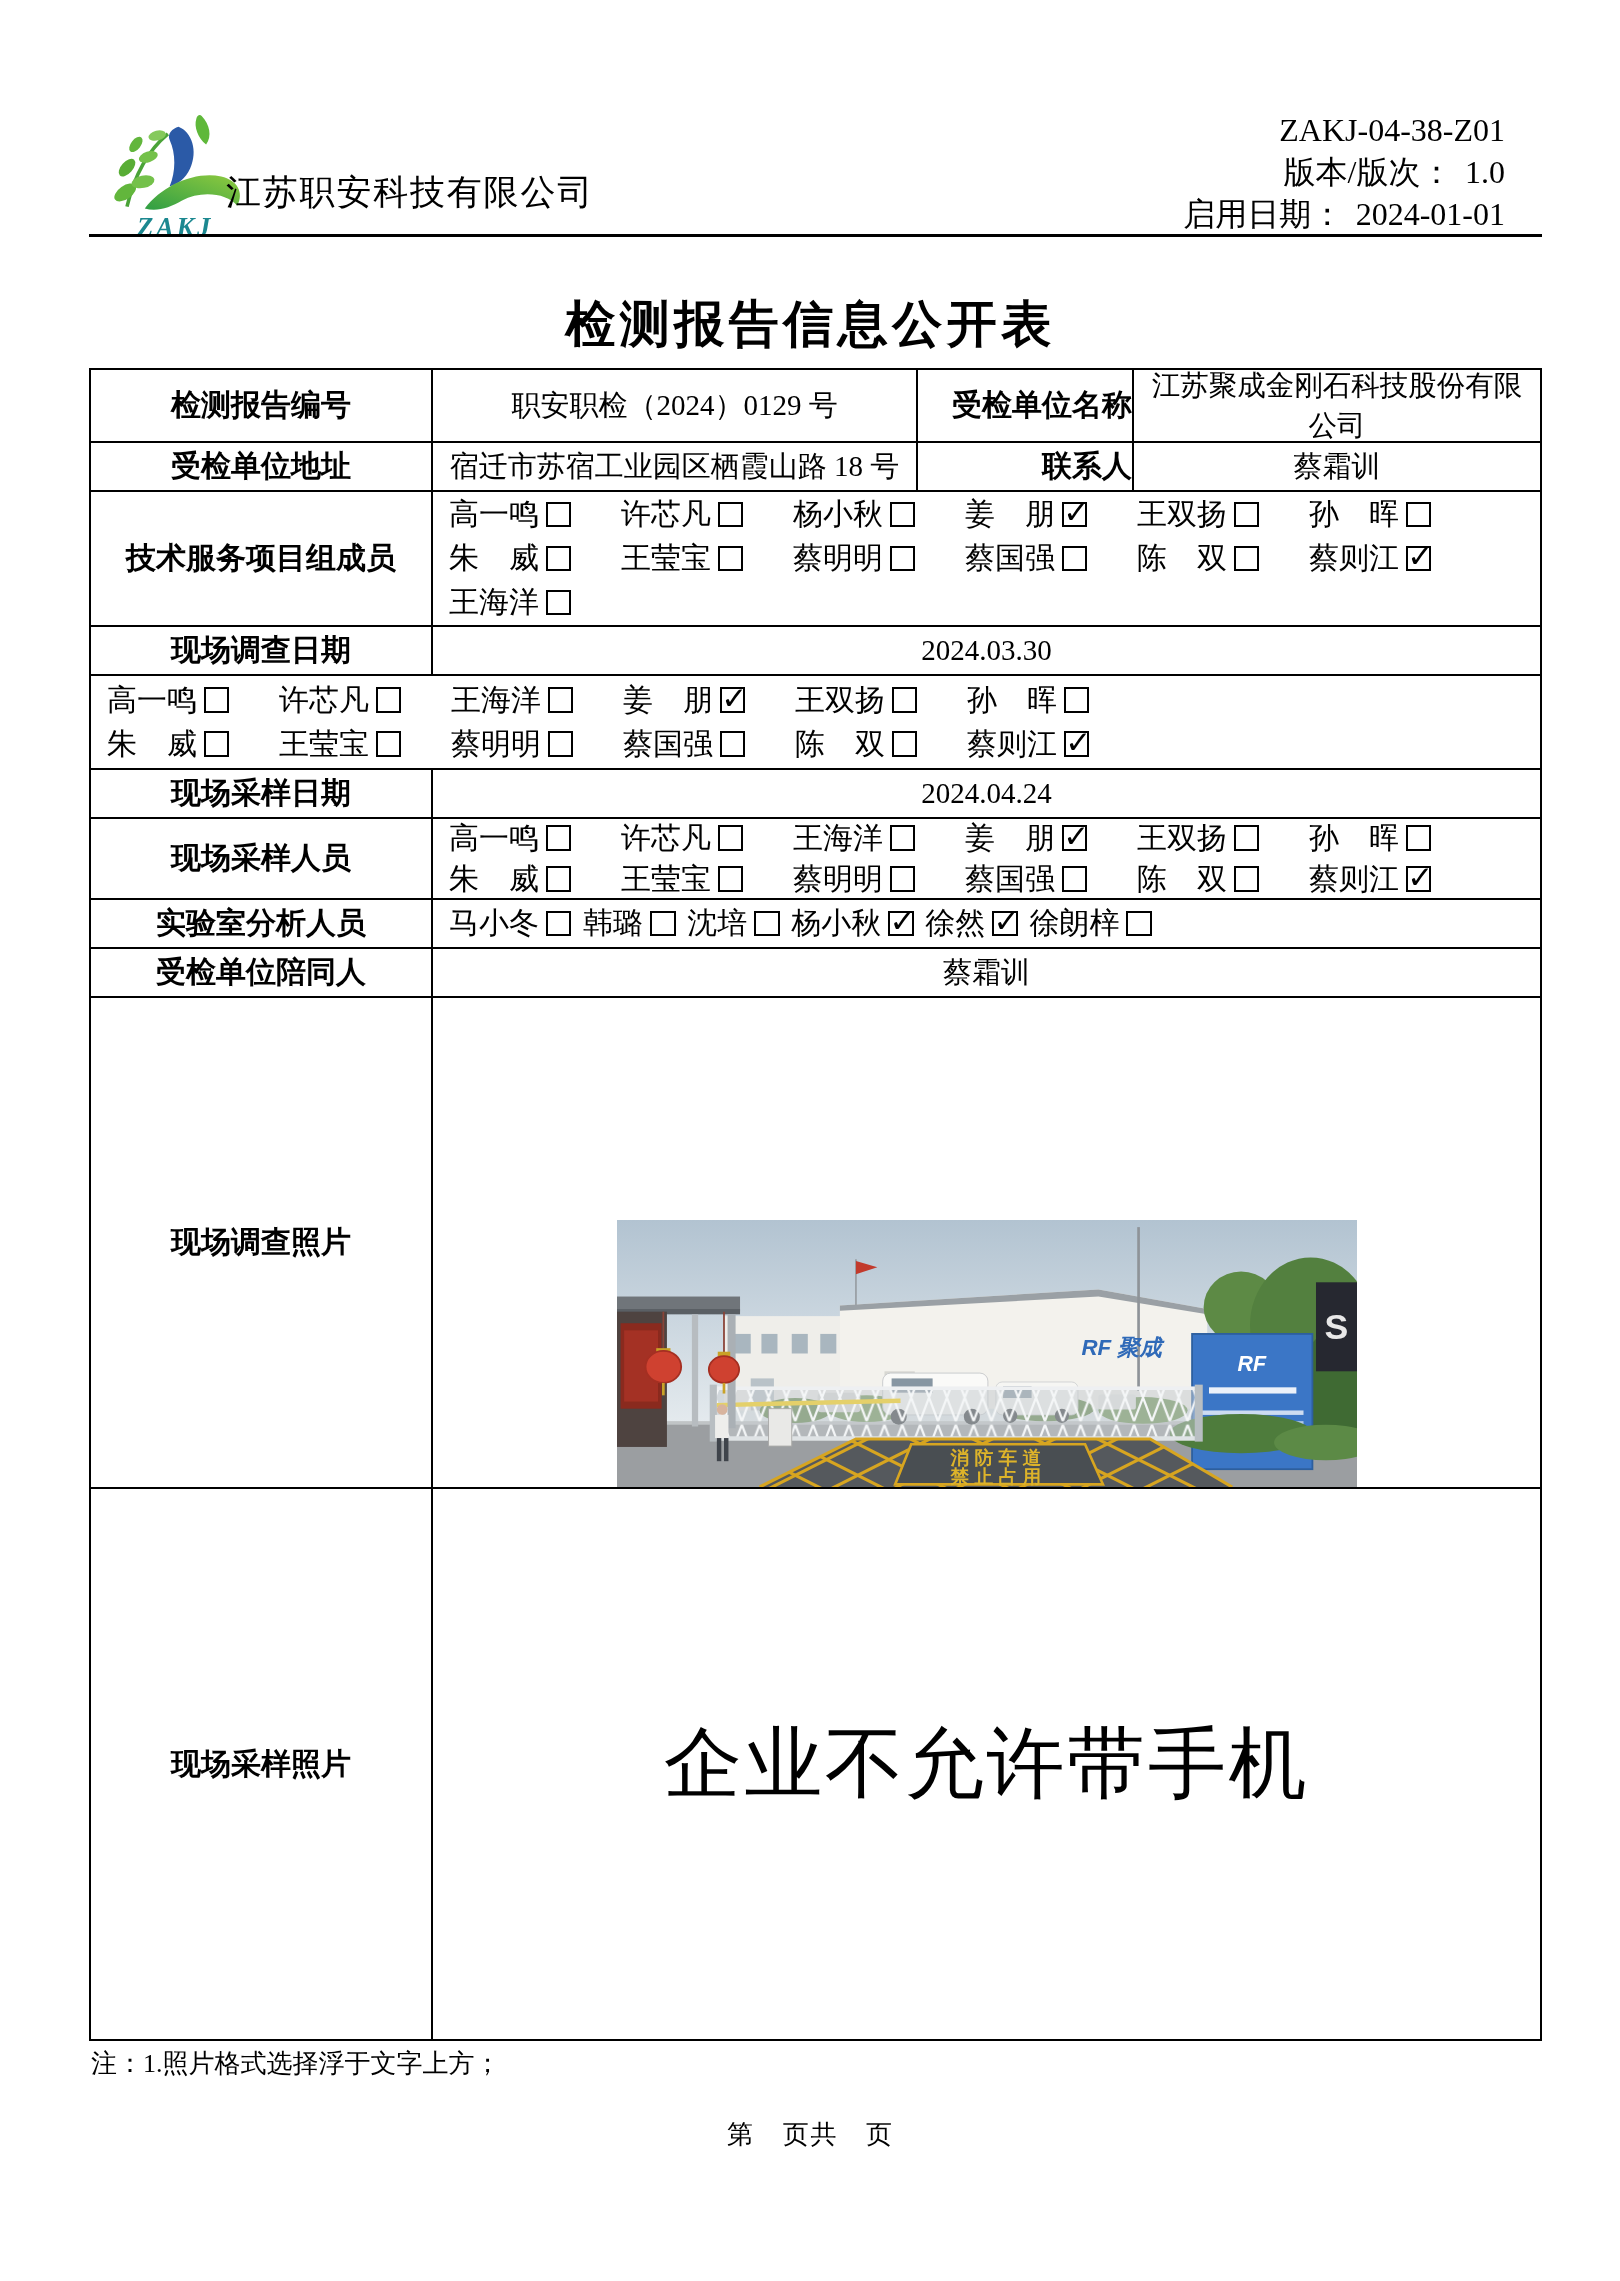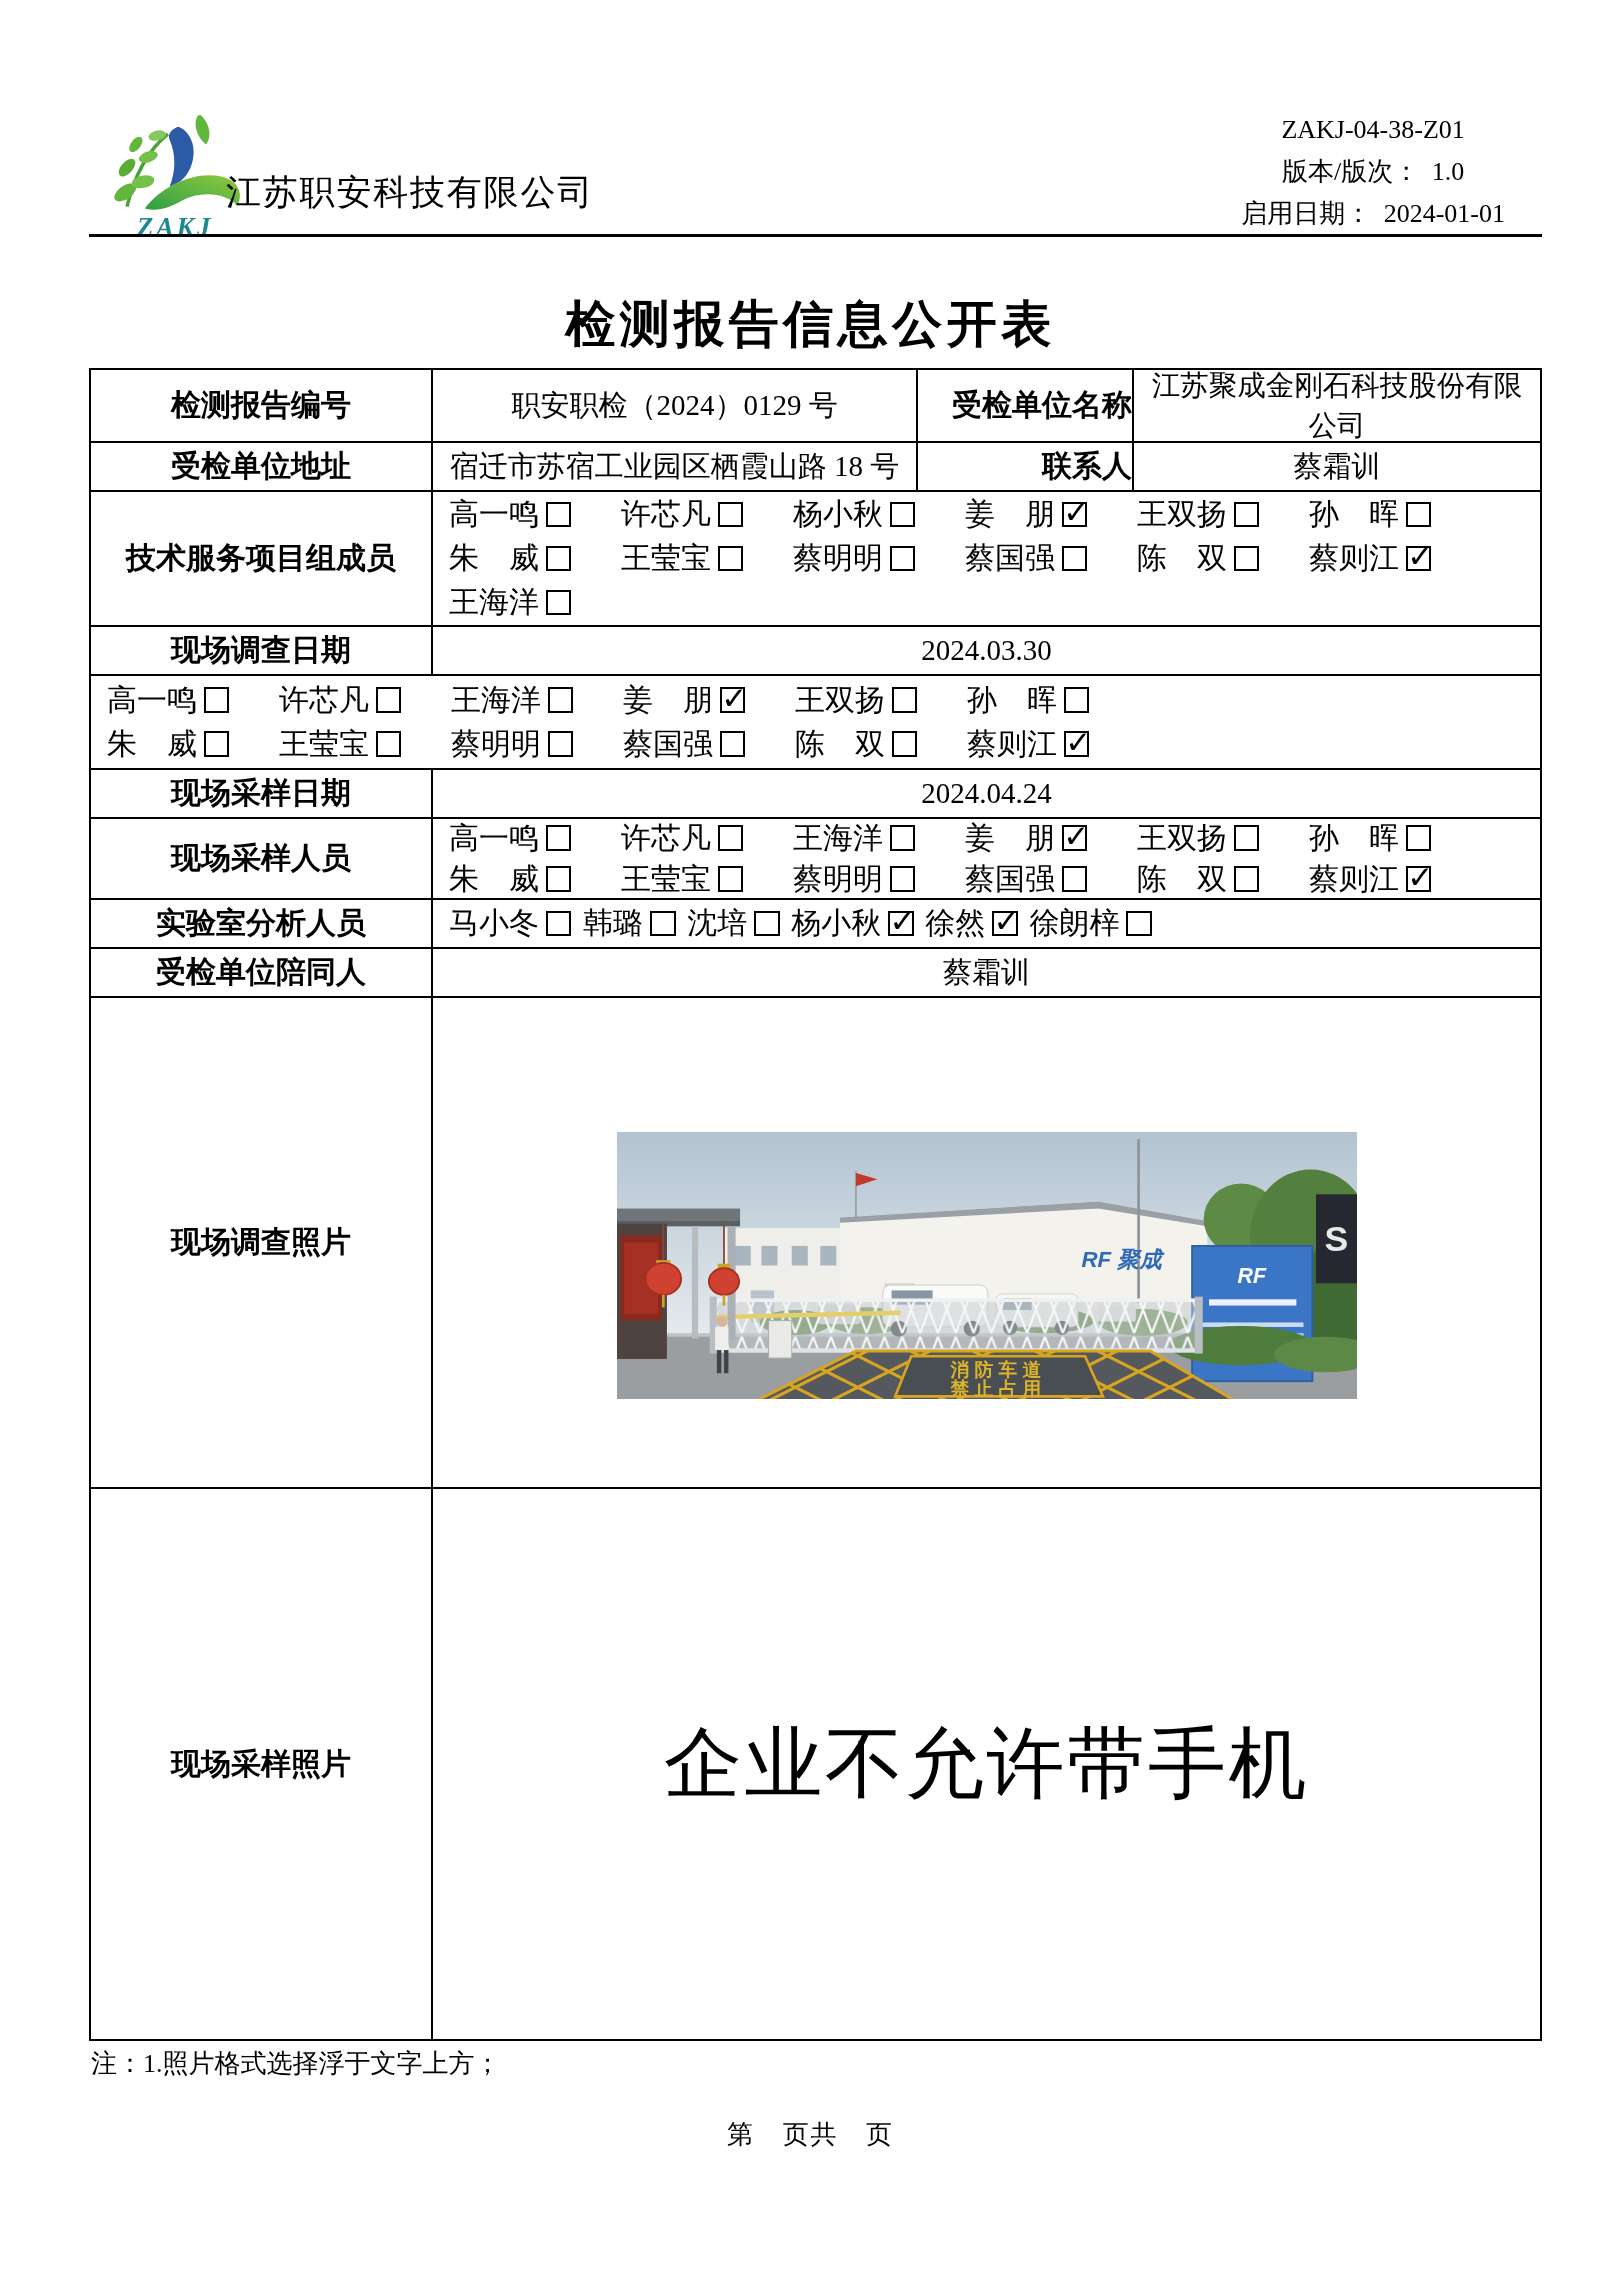--- a/index.html
+++ b/index.html
@@ -2,21 +2,21 @@
 <html style="font-size:14.3px"><head>
 <meta charset="utf-8">
 <style>
   html,body{margin:0;padding:0;background:#9a9a9a;}
   .page{position:relative;width:1621px;height:2281px;background:#ffffff;overflow:hidden;
         font-family:"Liberation Serif","DejaVu Serif",serif;color:#000;}
   
   .logo-box{position:absolute;left:100px;top:100px;width:150px;height:144px;}
   .company-name{position:absolute;left:226px;top:169px;font-size:35px;letter-spacing:1.8px;
         font-family:"Liberation Serif","DejaVu Serif",serif;}
-  .header-meta{position:absolute;right:116px;top:109px;text-align:center;font-size:26px;line-height:42px;}
+  .header-meta{position:absolute;right:116px;top:109px;text-align:right;font-size:32px;line-height:42px;}
   .header-meta .gap{margin-left:12.5px;}
   .header-rule{position:absolute;left:89px;top:234px;width:1453px;height:2.7px;background:#000;}
   
   .doc-title{position:absolute;left:0;top:291px;width:100%;text-align:center;font-size:50px;font-weight:bold;
         letter-spacing:4.5px;font-family:"Liberation Sans","DejaVu Sans",sans-serif;}
   
   .report-table{position:absolute;left:89px;top:368px;width:1453px;height:1673px;
         border:2.7px solid #000;box-sizing:border-box;display:flex;flex-direction:column;}
   .trow{display:flex;border-bottom:2.7px solid #000;box-sizing:border-box;flex:0 0 auto;}
   .trow.last{border-bottom:none;flex:1 1 auto;}
@@ -32,21 +32,21 @@
   
   .names{flex:1 1 auto;display:flex;flex-direction:column;justify-content:center;padding-left:16px;box-sizing:border-box;}
   .name-line{display:flex;align-items:center;height:44px;}
   .name-group{display:flex;align-items:center;width:172px;flex:0 0 172px;font-size:30px;}
   .inline-grid .name-group{width:auto;flex:0 0 auto;margin-right:11.6px;}
   .member-name{white-space:pre;}
   .cb{display:inline-block;width:21.4px;height:21.4px;border:2.7px solid #000;margin-left:7.1px;position:relative;flex:0 0 auto;background:#fff;}
   .cb.checked::after{content:"\2713";position:absolute;left:-0.9px;top:-9.8px;font-size:31px;font-weight:bold;
         font-family:"DejaVu Sans","Liberation Sans",sans-serif;color:#000;line-height:1.2;}
   
-  .photo-cell{flex:1 1 auto;display:flex;justify-content:center;align-items:center;padding-top:46px;box-sizing:border-box;}
+  .photo-cell{flex:1 1 auto;display:flex;justify-content:center;align-items:flex-end;padding-top:46px;box-sizing:border-box;}
   .photo-svg{width:740px;height:267px;display:block;}
   .bigtext-cell{flex:1 1 auto;display:flex;justify-content:center;align-items:center;}
   .bigtext{font-size:78px;letter-spacing:2.7px;}
   
   .note{position:absolute;left:91px;top:2046px;font-size:26px;}
   .page-num{position:absolute;left:0;top:2117px;width:100%;text-align:center;font-size:26px;letter-spacing:1.8px;}
 </style>
 </head>
 <body>
 

